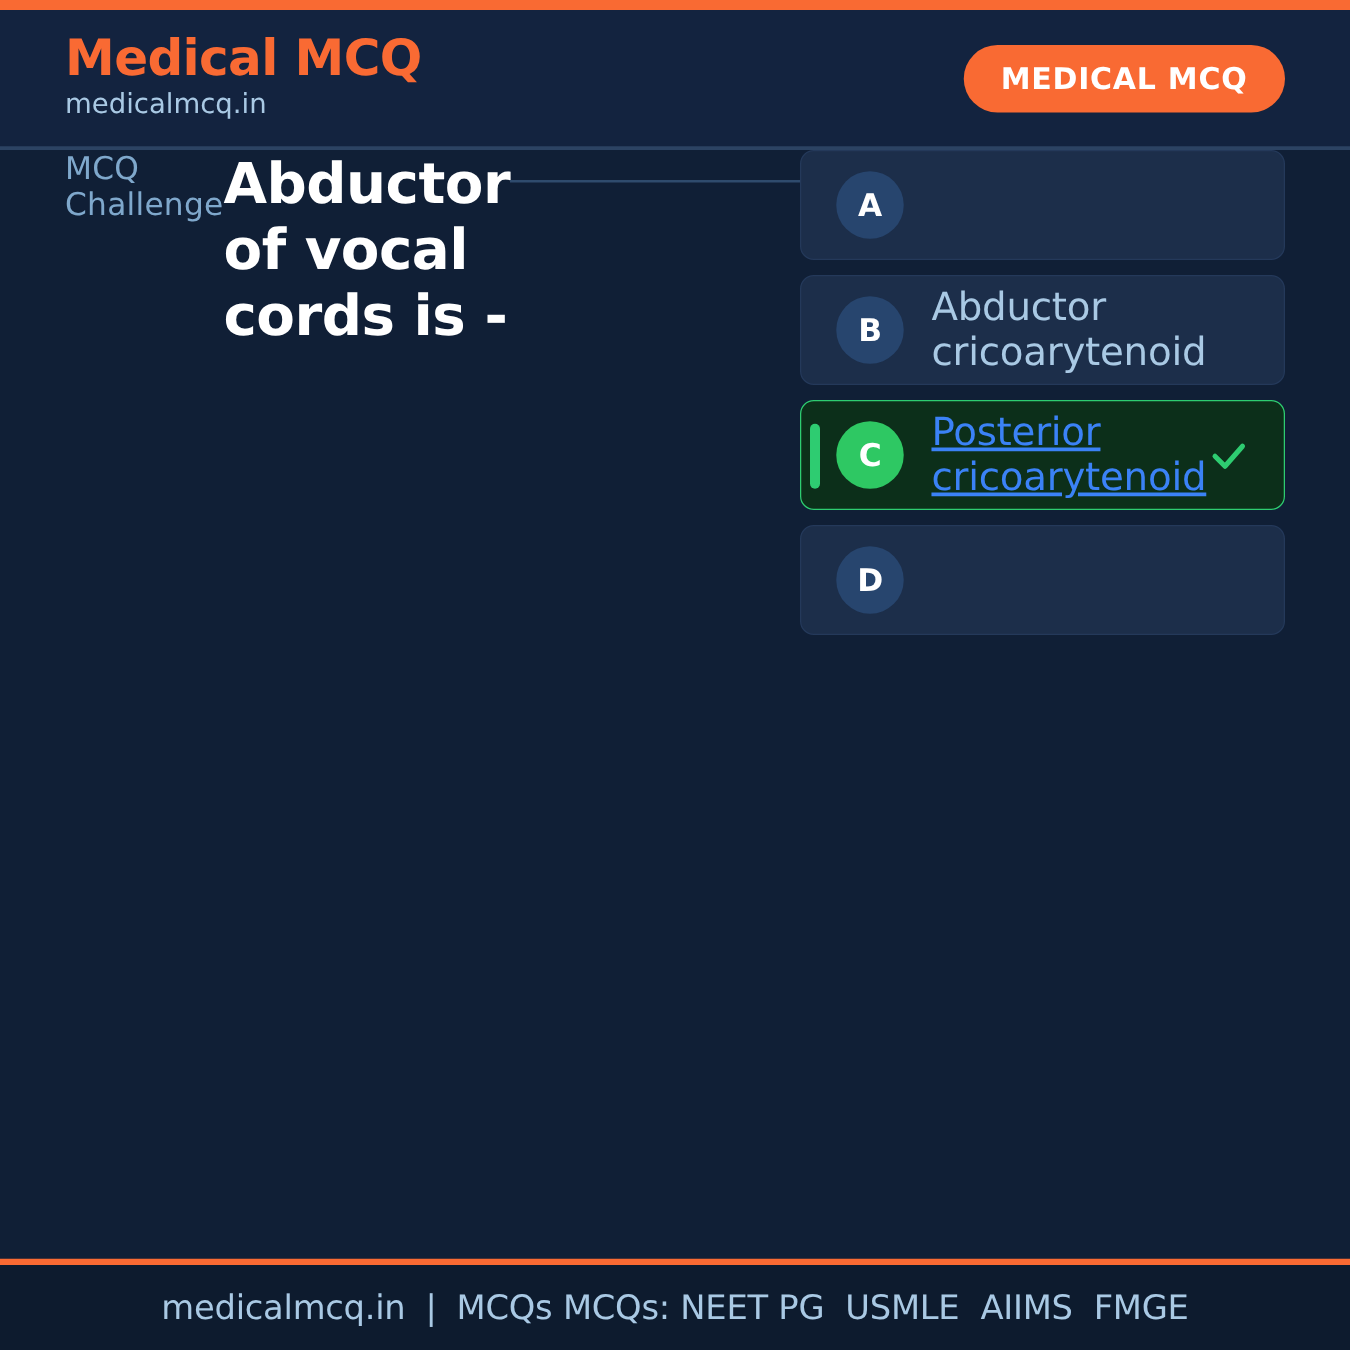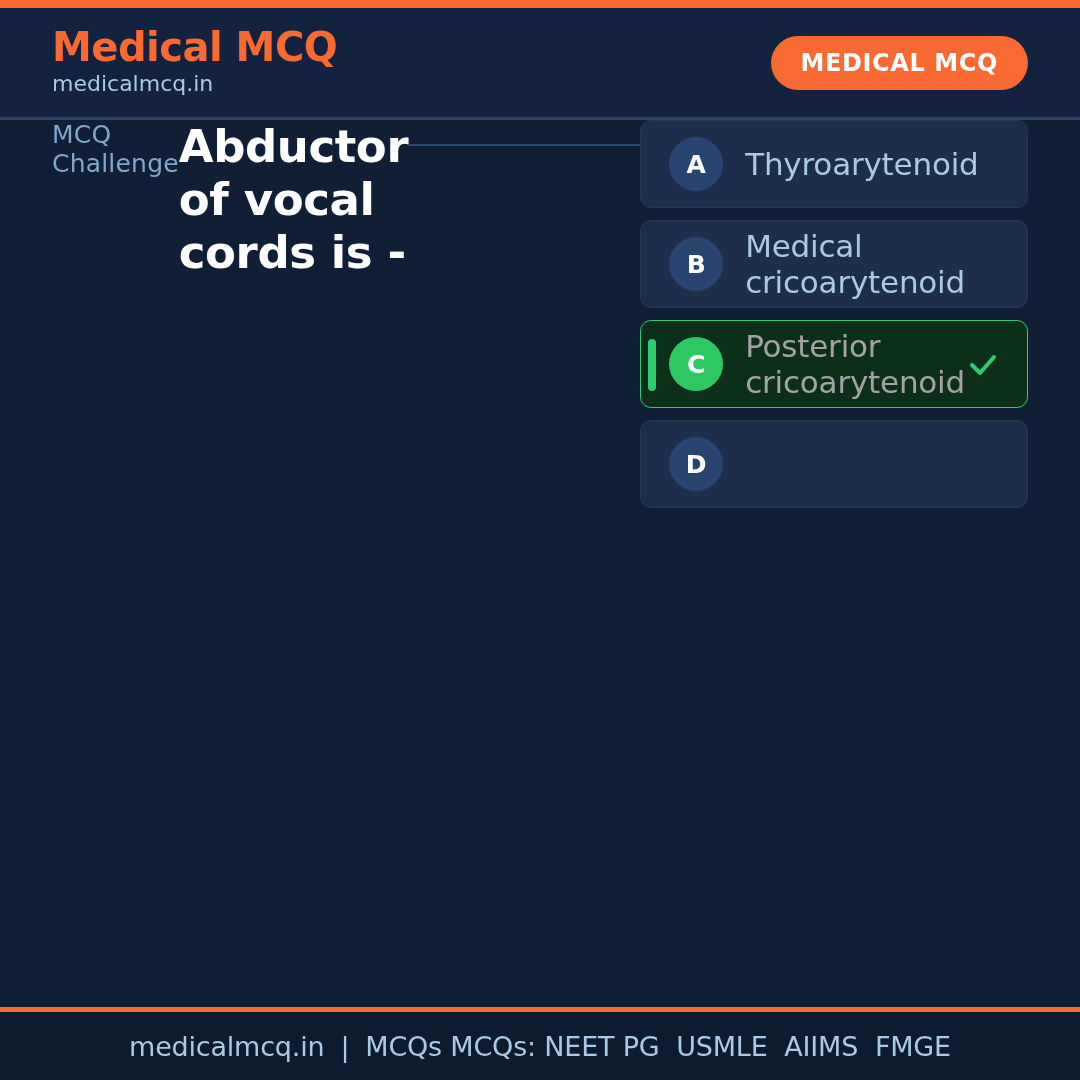--- a/index.html
+++ b/index.html
@@ -136,21 +136,21 @@
     margin-right:22px;
   }
   .option.correct .badge { background:#2ec863; }
 
   .opt-text {
     font-size:31px;
     color:#a9c9e4;
     letter-spacing:-0.2px;
     flex:1 1 auto;
   }
-  .option.correct .opt-text { color:#a3a3a3; }
+  .option.correct .opt-text { color:#3b82f6;text-decoration:underline; }
 
   .check {
     flex:0 0 auto;
     width:36px; height:36px;
     display:none;
     align-items:center;
     justify-content:center;
   }
   .option.correct .check { display:flex; }
 
@@ -195,28 +195,27 @@
   <div class="main">
     <div class="kicker">MCQ Challenge</div>
     <div class="question">Abductor of vocal cords is -</div>
     <div class="divider"></div>
 
     <div class="options">
 
       <div class="option">
 
         <div class="badge">A</div>
-        <div class="opt-text">Thyroarytenoid</div>
 
       </div>
 
       <div class="option">
 
         <div class="badge">B</div>
-        <div class="opt-text">Medical cricoarytenoid</div>
+        <div class="opt-text">Abductor cricoarytenoid</div>
 
       </div>
 
       <div class="option correct">
         <div class="accent-bar"></div>
         <div class="badge">C</div>
         <div class="opt-text">Posterior cricoarytenoid</div>
         <div class="check">
           <svg width="36" height="36" viewBox="0 0 36 36">
               <path d="M7 19 L15 27 L29 11" stroke="#2ecc71" stroke-width="4" fill="none" stroke-linecap="round" stroke-linejoin="round"></path>

